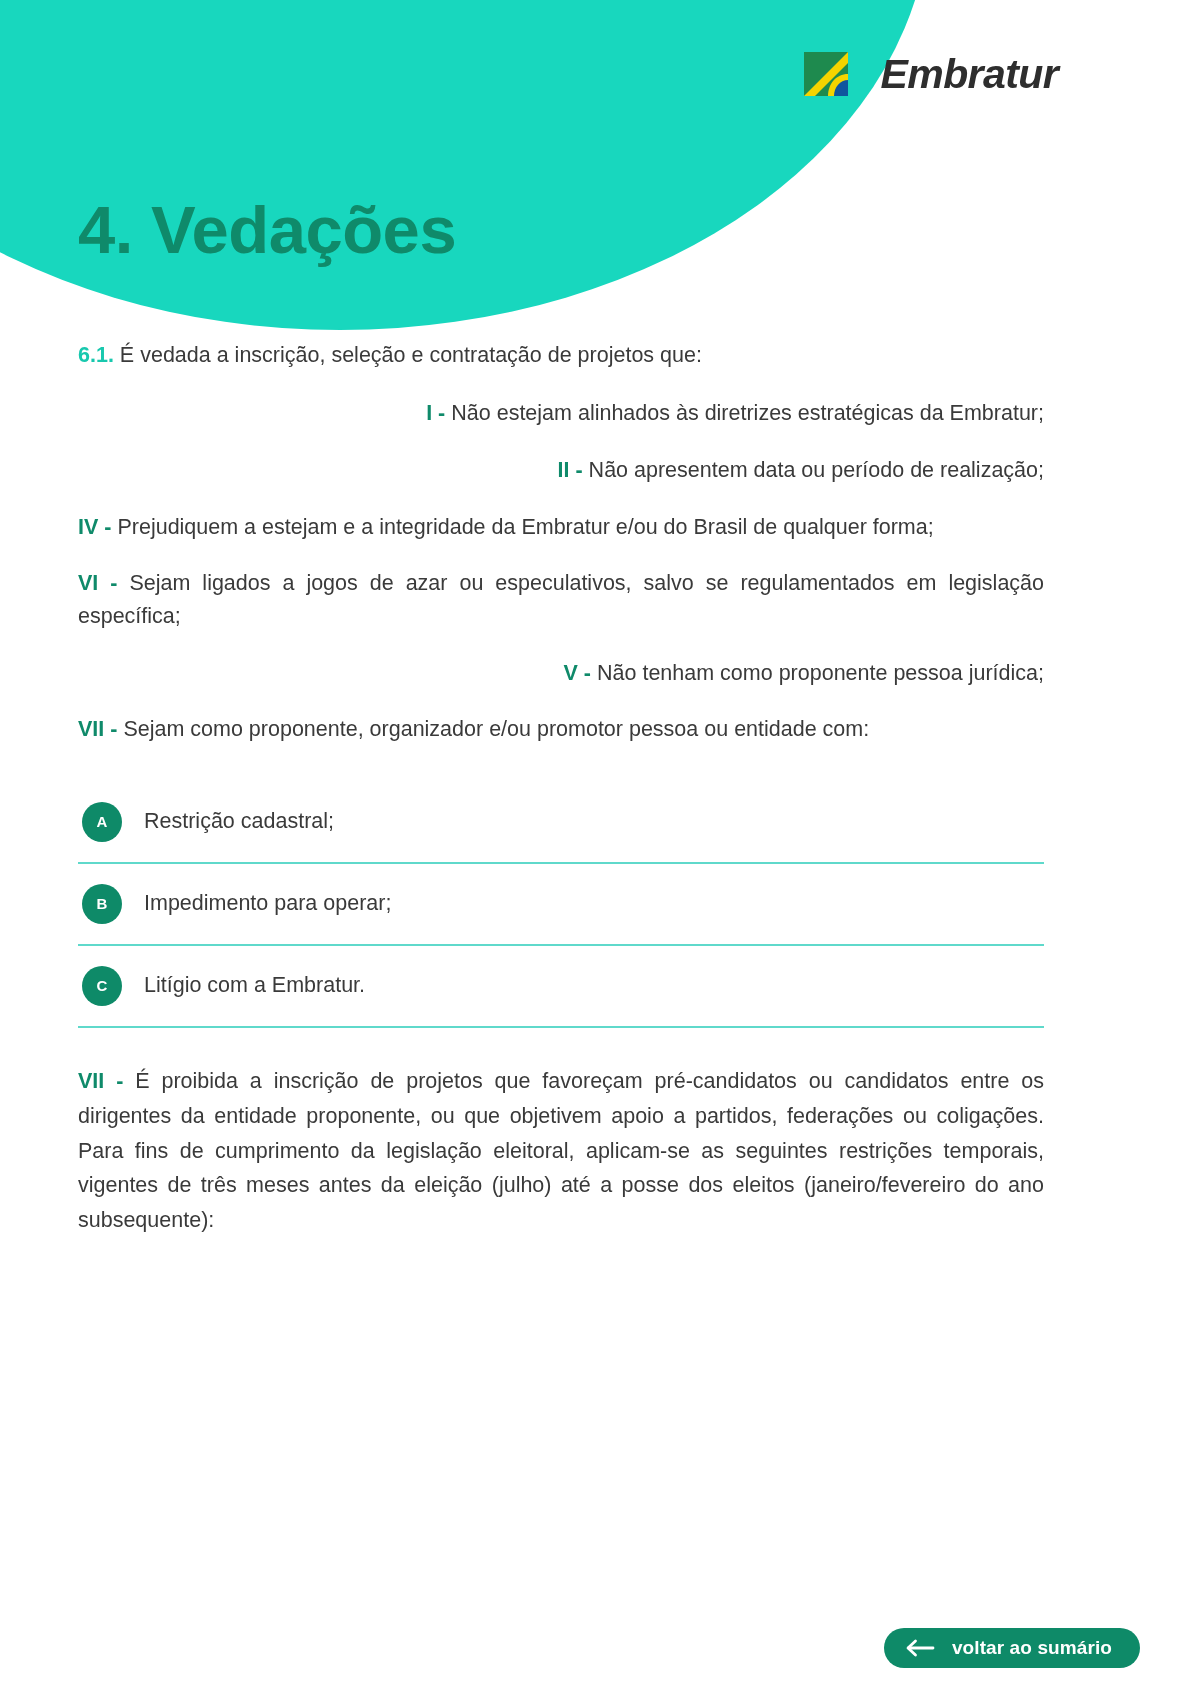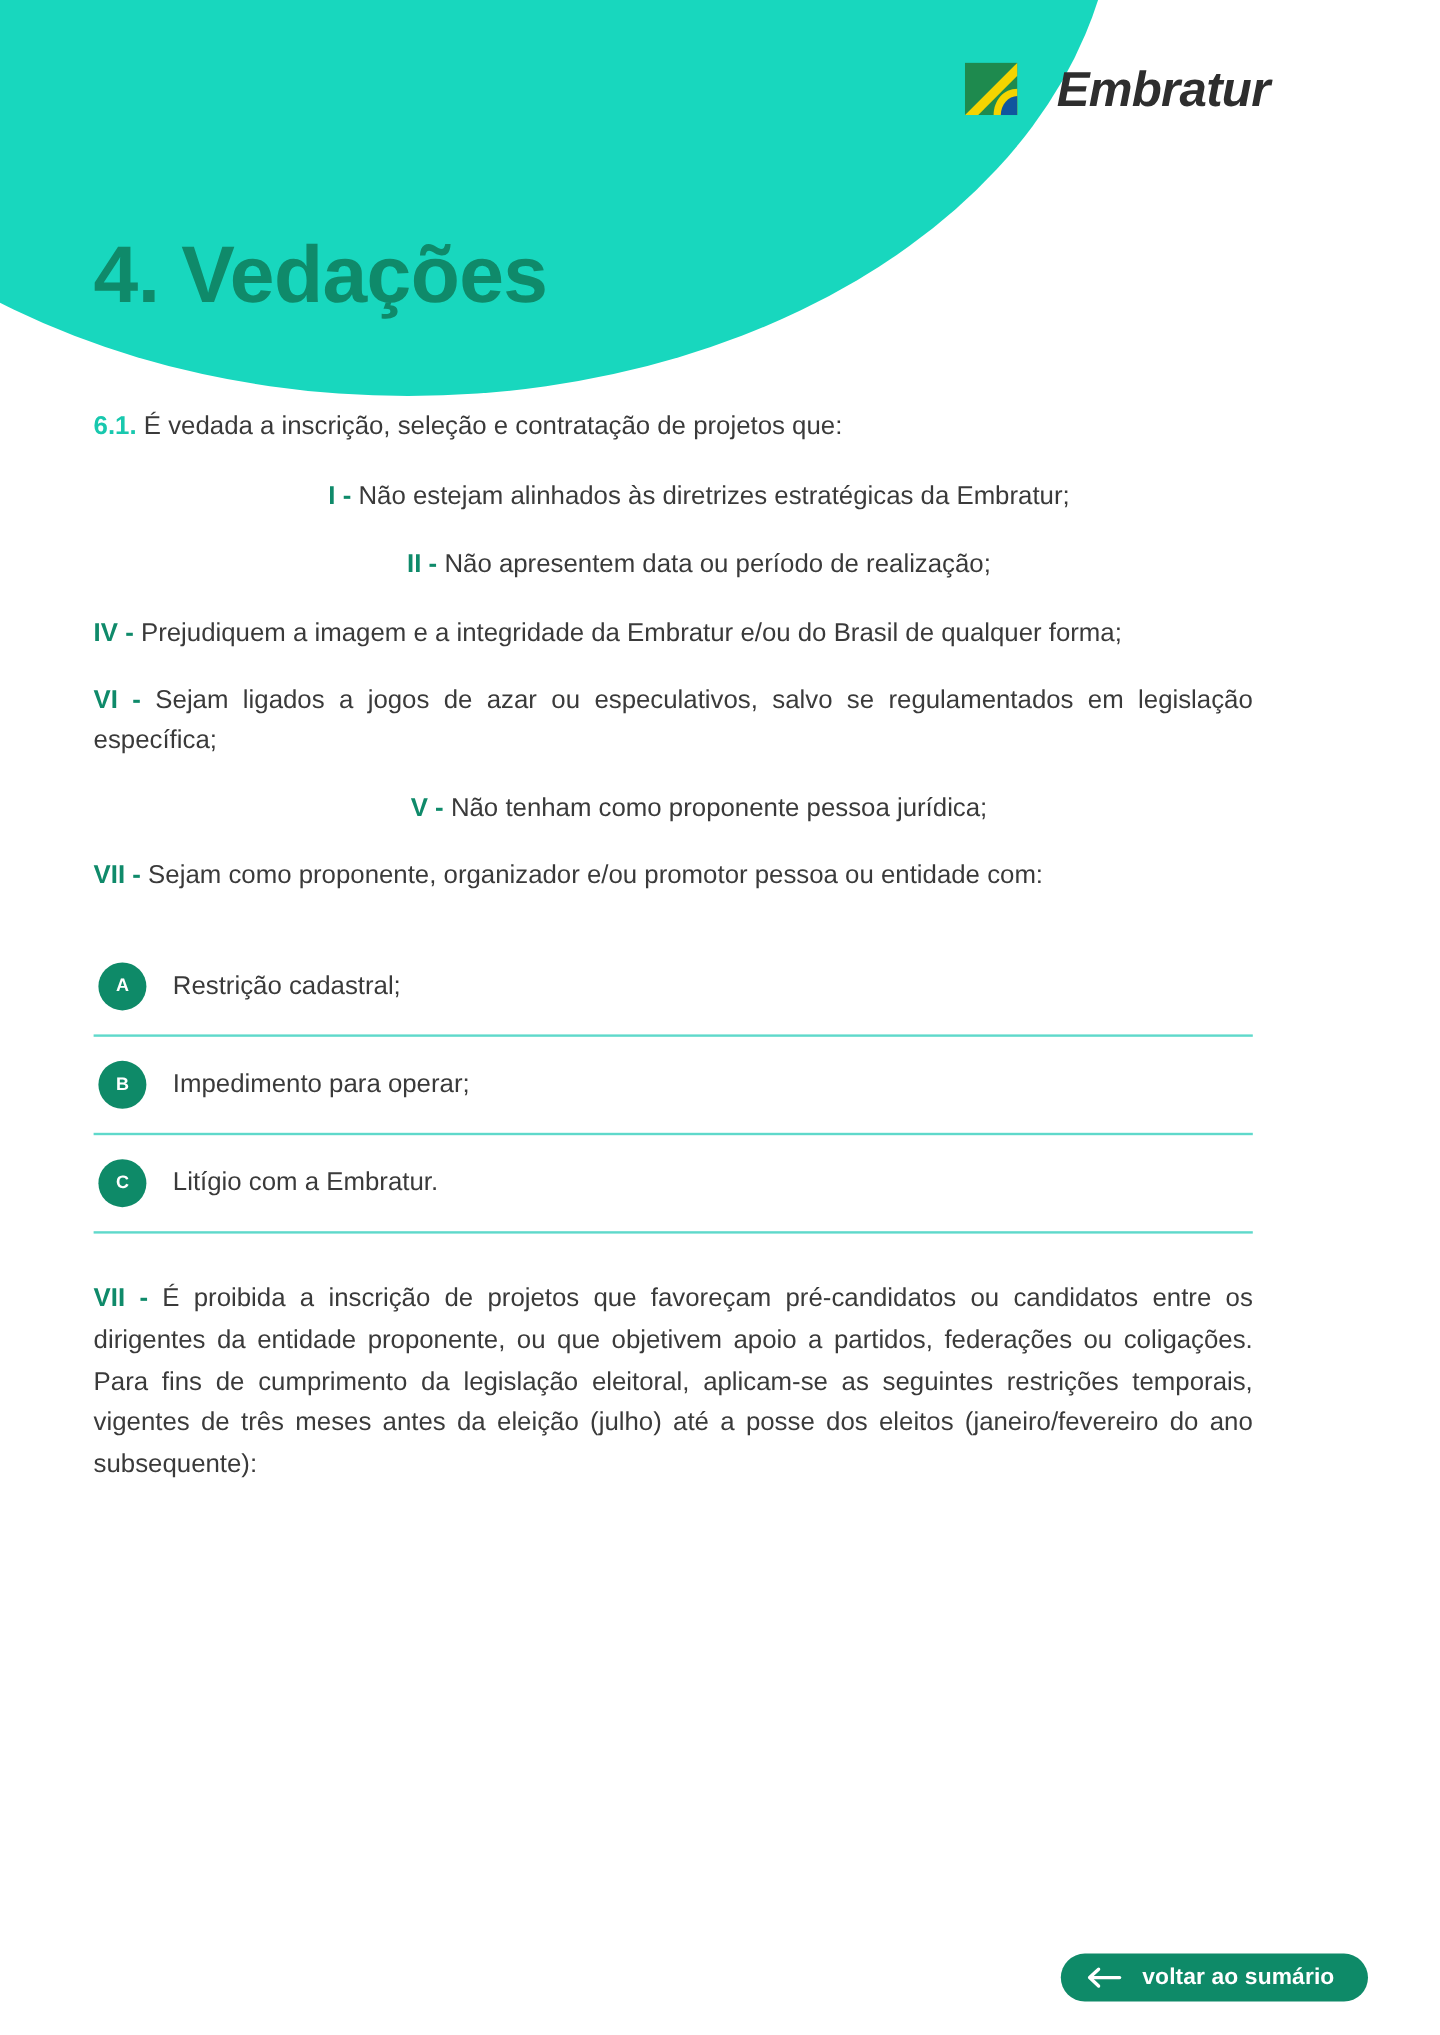--- a/index.html
+++ b/index.html
@@ -89,21 +89,21 @@
     font-weight: bold;
     margin-top: 28px;
   }
   .item {
     font-size: 21.5px;
     line-height: 1.52;
     color: #3A3A3A;
     margin: 0 0 24px 0;
     text-align: justify;
   }
-  .item.short { text-align: center; margin-left: 43px; }
+  .item.short { text-align: right; margin-left: 43px; }
   .item .rn {
     color: #0F8A6A;
     font-weight: bold;
   }
 
   
   .letter-list {
     margin-top: 36px;
   }
   .letter-row {
@@ -208,21 +208,21 @@
   </p>
 
   <p class="item short">
     <span class="rn">II -</span>
     <span>Não apresentem data ou período de realização;</span>
   </p>
 
 
   <p class="item">
     <span class="rn">IV -</span>
-    <span>Prejudiquem a imagem e a integridade da Embratur e/ou do Brasil de qualquer forma;</span>
+    <span>Prejudiquem a estejam e a integridade da Embratur e/ou do Brasil de qualquer forma;</span>
   </p>
 
   <p class="item">
     <span class="rn">VI -</span>
     <span>Sejam ligados a jogos de azar ou especulativos, salvo se regulamentados em legislação específica;</span>
   </p>
 
   <p class="item short">
     <span class="rn">V -</span>
     <span>Não tenham como proponente pessoa jurídica;</span>

